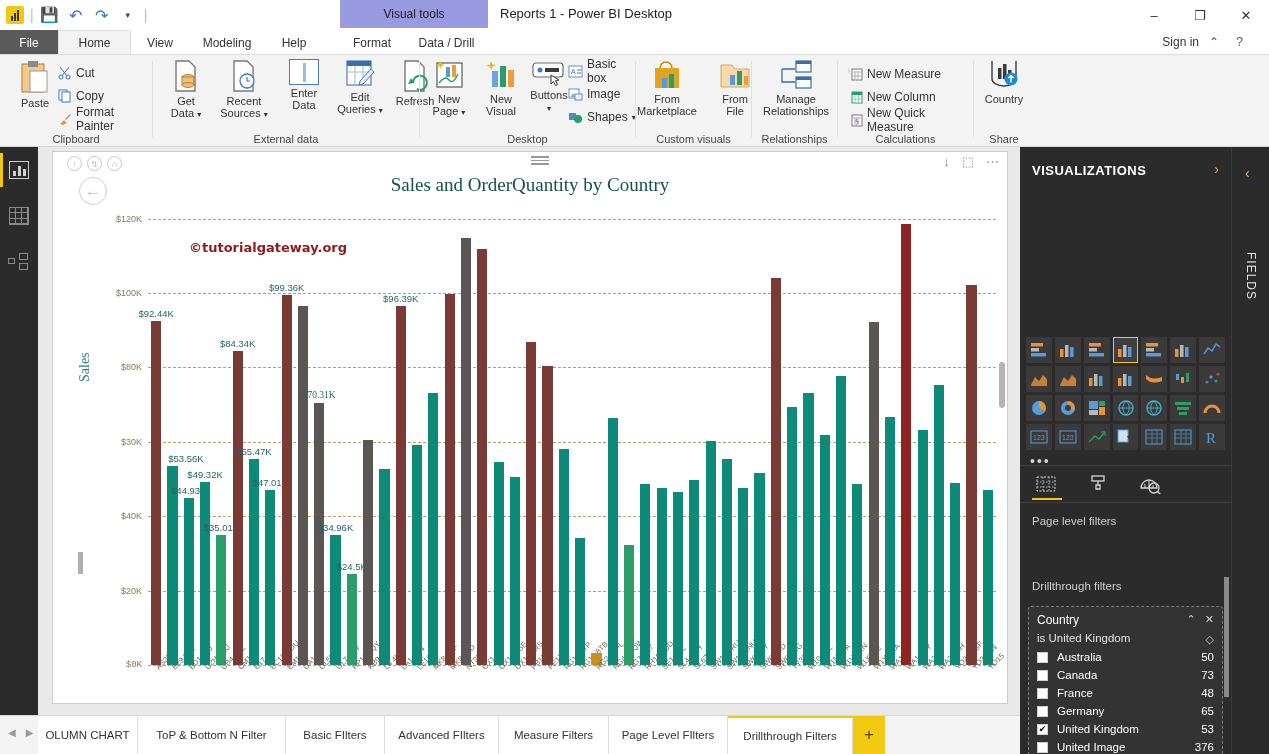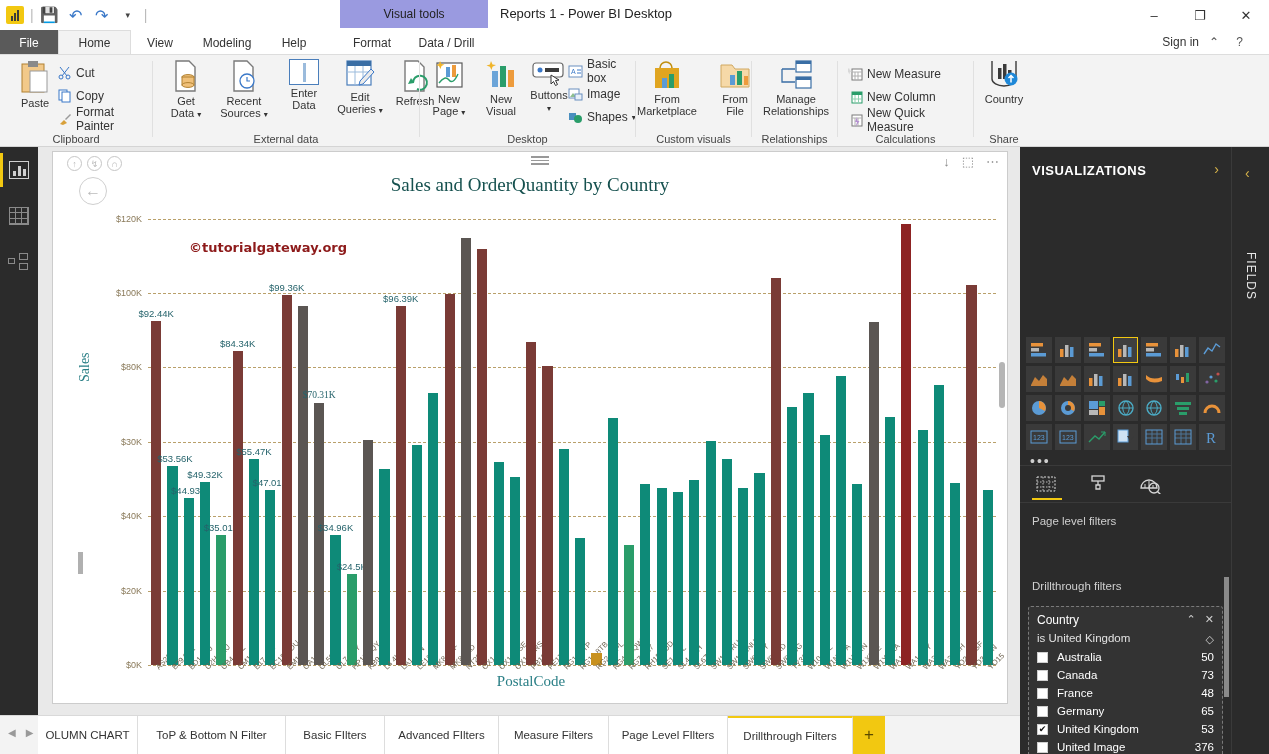--- a/index.html
+++ b/index.html
@@ -491,38 +491,38 @@
 
     <div class="backbtn">←</div>
 
     <div class="chart-title">Sales and OrderQuantity by Country</div>
     <div class="watermark">©tutorialgateway.org</div>
 
     <div class="ylab">Sales</div>
 
     <div class="plot" id="plot">
         <div class="gline" style="top: 465px;"></div>
-        <div class="ytick" style="top: 465px;">$0K</div>
+        <div class="ytick" style="top: 465px; font-family: Liberation Mono, monospace;">$0K</div>
         <div class="gline" style="top: 390.6px;"></div>
         <div class="ytick" style="top: 390.6px;">$20K</div>
         <div class="gline" style="top: 316.2px;"></div>
         <div class="ytick" style="top: 316.2px;">$40K</div>
         <div class="gline" style="top: 241.8px;"></div>
         <div class="ytick" style="top: 241.8px;">$30K</div>
         <div class="gline" style="top: 167.4px;"></div>
         <div class="ytick" style="top: 167.4px;">$80K</div>
         <div class="gline" style="top: 93px;"></div>
         <div class="ytick" style="top: 93px;">$100K</div>
         <div class="gline" style="top: 18.6px;"></div>
         <div class="ytick" style="top: 18.6px;">$120K</div>
         <div class="bar" style="left: 3.09846px; width: 10.1108px; height: 343.877px; background: rgb(122, 59, 54);"></div>
         <div class="dlabel" style="left: 8.15385px; top: 108.123px;">$92.44K</div>
         <div class="xlab" style="left: 6.15385px;">AS23</div>
         <div class="bar" style="left: 19.4062px; width: 10.1108px; height: 199.243px; background: rgb(14, 138, 120);"></div>
-        <div class="dlabel" style="left: 27px; top: 252.757px;">$53.56K</div>
+        <div class="dlabel" style="left: 38px; top: 252.757px;">$53.56K</div>
         <div class="xlab" style="left: 22.4615px;">B29 6SL</div>
         <div class="bar" style="left: 35.7138px; width: 10.1108px; height: 167.14px; background: rgb(14, 138, 120);"></div>
         <div class="dlabel" style="left: 40.7692px; top: 284.86px;">$44.93K</div>
         <div class="xlab" style="left: 38.7692px;">BD1 4SJ</div>
         <div class="bar" style="left: 52.0215px; width: 10.1108px; height: 183.47px; background: rgb(14, 138, 120);"></div>
         <div class="dlabel" style="left: 57.0769px; top: 268.53px;">$49.32K</div>
         <div class="xlab" style="left: 55.0769px;">C2H 7AU</div>
         <div class="bar" style="left: 68.3292px; width: 10.1108px; height: 130.237px; background: rgb(42, 157, 106);"></div>
         <div class="dlabel" style="left: 73.3846px; top: 321.763px;">$35.01K</div>
         <div class="xlab" style="left: 71.3846px;">CB4 4BZ</div>
@@ -623,21 +623,20 @@
         <div class="bar" style="left: 785.868px; width: 10.1108px; height: 280.265px; background: rgb(14, 138, 120);"></div>
         <div class="xlab" style="left: 788.923px;">WA3 7BH</div>
         <div class="bar" style="left: 802.175px; width: 10.1108px; height: 182.317px; background: rgb(14, 138, 120);"></div>
         <div class="xlab" style="left: 805.231px;">YO24 1GF</div>
         <div class="bar" style="left: 818.483px; width: 10.1108px; height: 379.589px; background: rgb(122, 59, 54);"></div>
         <div class="xlab" style="left: 821.538px;">YO3 4TN</div>
         <div class="bar" style="left: 834.791px; width: 10.1108px; height: 174.84px; background: rgb(14, 138, 120);"></div>
         <div class="xlab" style="left: 837.846px;">YO15</div>
       </div>
 
-    <div class="xaxis-title">PostalCode</div>
     <div class="vscroll"></div>
   </div>
   <div class="hsplit"></div>
 </div>
 
 <div class="rightpane">
   <div class="rp-title">VISUALIZATIONS</div>
   <div class="rp-chev">›</div>
 
   <div class="vizgrid" id="vizgrid">

